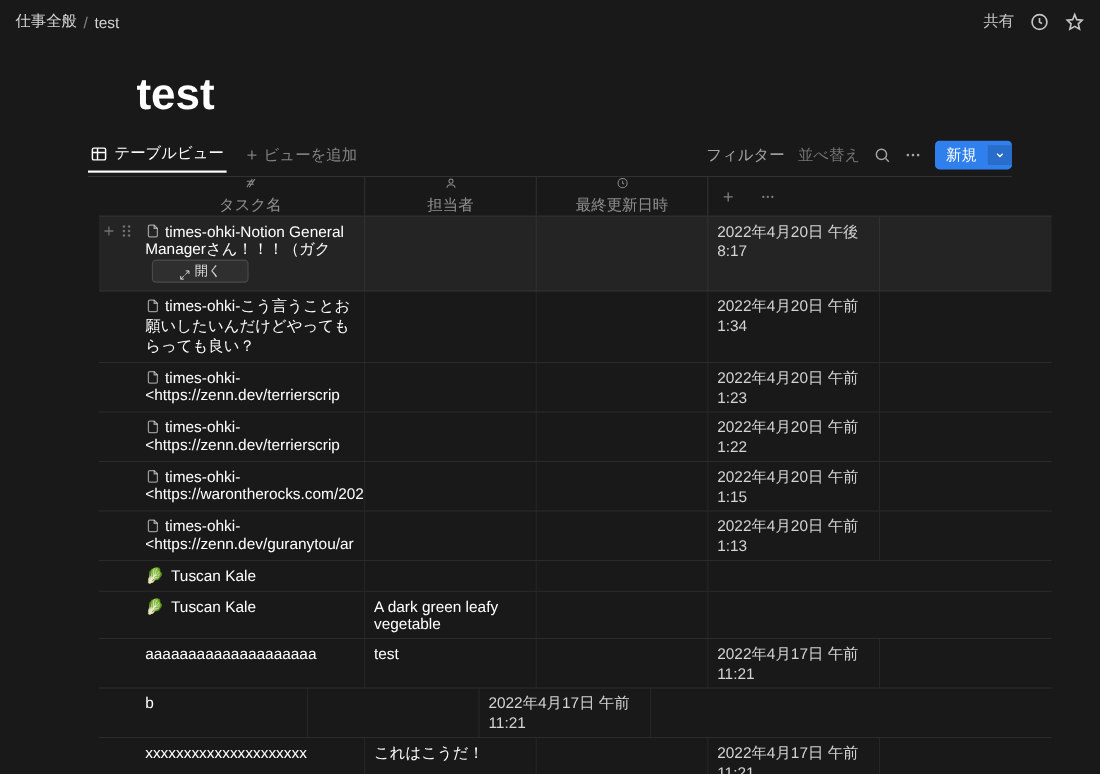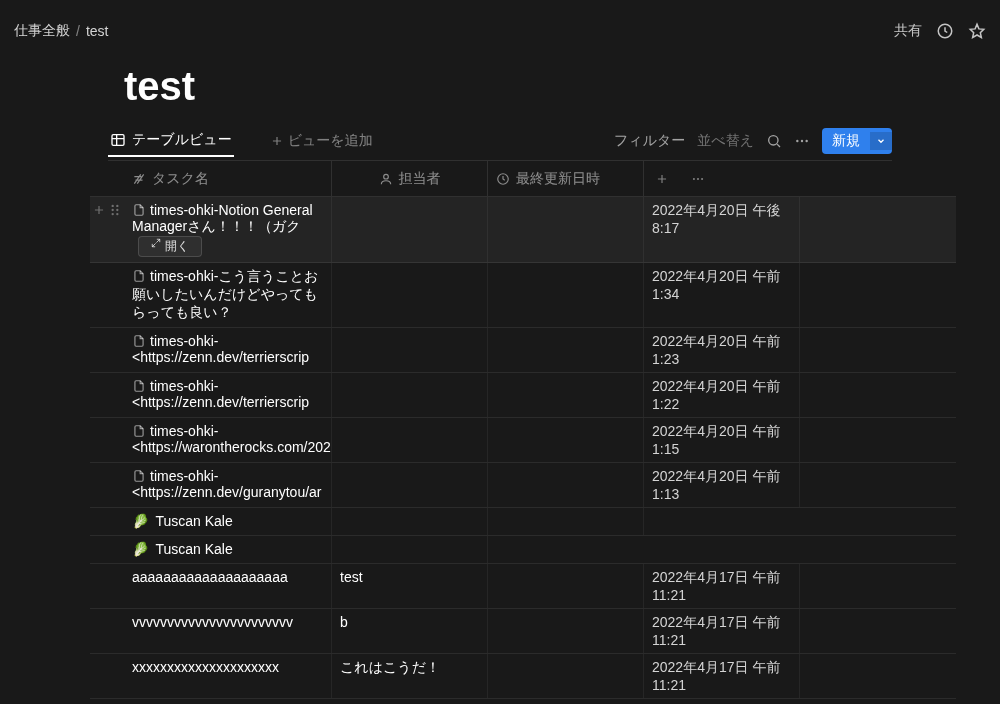--- a/index.html
+++ b/index.html
@@ -5,42 +5,42 @@
 * { margin: 0; padding: 0; box-sizing: border-box; }
 body {
   width: 1000px; height: 704px;
   background: #191919;
   color: #d4d4d4;
   font-family: -apple-system, "Segoe UI", "Helvetica Neue", Arial, sans-serif;
   font-size: 14px;
   overflow: hidden;
 }
 .topbar {
-  display: flex; align-items: flex-end;
+  display: flex; align-items: center;
   height: 40px;
   padding: 0 14px;
 }
 .breadcrumb { display: flex; align-items: center; gap: 6px; font-size: 14px; color: #d4d4d4; }
 .breadcrumb .sep { color: rgba(255,255,255,0.45); }
 .breadcrumb span { cursor: pointer; }
 .top-right { margin-left: auto; display: flex; align-items: center; gap: 14px; color: rgba(255,255,255,0.75); }
 .top-right .ic { cursor: pointer; display:inline-flex; }
 .top-right svg { stroke: rgba(255,255,255,0.75); }
 
 .page-main { padding: 24px 0 0 0; }
 .page-title {
   font-size: 40px; font-weight: 700; color: #ffffff;
   padding: 0 0 12px 124px;
 }
 .tabs-row {
   display: flex; align-items: center;
-  margin: 0 108px;
+  margin: 0 80px;
   border-bottom: 1px solid rgba(255,255,255,0.10);
   height: 40px;
-  gap: 24px;
+  gap: 4px;
 }
 .tab {
   display: inline-flex; align-items: center; gap: 6px;
   padding: 6px 2px;
   color: #ffffff;
   font-size: 14px;
   border-bottom: 2px solid #ffffff;
   margin-bottom: -1px;
   cursor: pointer;
 }
@@ -81,20 +81,21 @@
 .col-plus { width: 36px; flex: 0 0 36px; display:flex; align-items:center; justify-content:center; }
 .col-more { width: 36px; flex: 0 0 36px; display:flex; align-items:center; justify-content:center; }
 
 .th {
   color: rgba(255,255,255,0.50);
   font-size: 14px;
   display: flex; align-items: center; gap: 6px;
   padding: 0 8px;
   border-right: 1px solid rgba(255,255,255,0.10);
   cursor: pointer;
+  flex-direction: column;
 }
 .th:last-child { border-right: none; }
 .th.col-plus, .th.col-more { color: rgba(255,255,255,0.45); border-right:none; }
 
 .table-row {
   display: flex;
   border-bottom: 1px solid rgba(255,255,255,0.08);
   min-height: 28px;
 }
 .table-row.hovered { background: rgba(255,255,255,0.05); }
@@ -114,25 +115,25 @@
   border-right: 1px solid rgba(255,255,255,0.06);
   overflow: hidden;
   display: flex;
   align-items: flex-start;
 }
 .cell.name { display:block; }
 .cell.col-date { color: #d4d4d4; }
 .name-inner { display: inline; }
 .page-icon-small { display: inline-block; vertical-align: -2px; margin-right: 4px; color: rgba(255,255,255,0.55); }
 .open-pill {
-  display: inline-flex; align-items: flex-start; gap: 4px;
+  display: inline-flex; align-items: flex-end; gap: 4px;
   background: #2f2f2f;
   border: 1px solid rgba(255,255,255,0.14);
   border-radius: 4px;
-  padding: 1px 12px;
+  padding: 1px 24px;
   font-size: 12px;
   color: rgba(255,255,255,0.85);
   margin-left: 6px;
   vertical-align: 1px;
   cursor: pointer;
 }
 .table-row .col-desc, .table-row .col-assignee, .table-row .col-date,
 .table-row .col-plus, .table-row .col-more { }
 .table-row .col-plus, .table-row .col-more { border-right:none; }
 .leaf-emoji { margin-right: 6px; }
@@ -456,20 +457,21 @@
                 <circle cx="8" cy="5" r="2"></circle>
                 <circle cx="8" cy="12" r="2"></circle>
                 <circle cx="8" cy="19" r="2"></circle>
                 <circle cx="16" cy="5" r="2"></circle>
                 <circle cx="16" cy="12" r="2"></circle>
                 <circle cx="16" cy="19" r="2"></circle>
               </svg>
             </span>
           </div>
           <div class="cell name col-name"><span class="name-inner"><span class="leaf-emoji">🥬</span><span>Tuscan Kale</span></span></div>
+          <div class="cell col-desc">A dark green leafy vegetable</div>
           <div class="cell col-assignee"></div>
           <div class="cell col-plus" style="border-right: none;"></div>
           <div class="cell col-more" style="border-right: none;"></div>
         </div>
         <div class="table-row">
           <div class="gutter-hover hidden-gutter">
             <span>
               <svg width="14" height="14" viewBox="0 0 24 24" stroke="rgba(255,255,255,0.35)" stroke-width="2">
                 <path d="M12 5v14M5 12h14"></path>
               </svg>
@@ -503,21 +505,20 @@
               <svg width="10" height="14" viewBox="0 0 24 24" fill="rgba(255,255,255,0.35)">
                 <circle cx="8" cy="5" r="2"></circle>
                 <circle cx="8" cy="12" r="2"></circle>
                 <circle cx="8" cy="19" r="2"></circle>
                 <circle cx="16" cy="5" r="2"></circle>
                 <circle cx="16" cy="12" r="2"></circle>
                 <circle cx="16" cy="19" r="2"></circle>
               </svg>
             </span>
           </div>
-          <div class="cell name col-name"><span class="name-inner"><span>vvvvvvvvvvvvvvvvvvvvvvv</span></span></div>
           <div class="cell col-desc">b</div>
           <div class="cell col-assignee"></div>
           <div class="cell col-date">2022年4月17日 午前 11:21</div>
           <div class="cell col-plus" style="border-right: none;"></div>
           <div class="cell col-more" style="border-right: none;"></div>
         </div>
         <div class="table-row">
           <div class="gutter-hover hidden-gutter">
             <span>
               <svg width="14" height="14" viewBox="0 0 24 24" stroke="rgba(255,255,255,0.35)" stroke-width="2">

